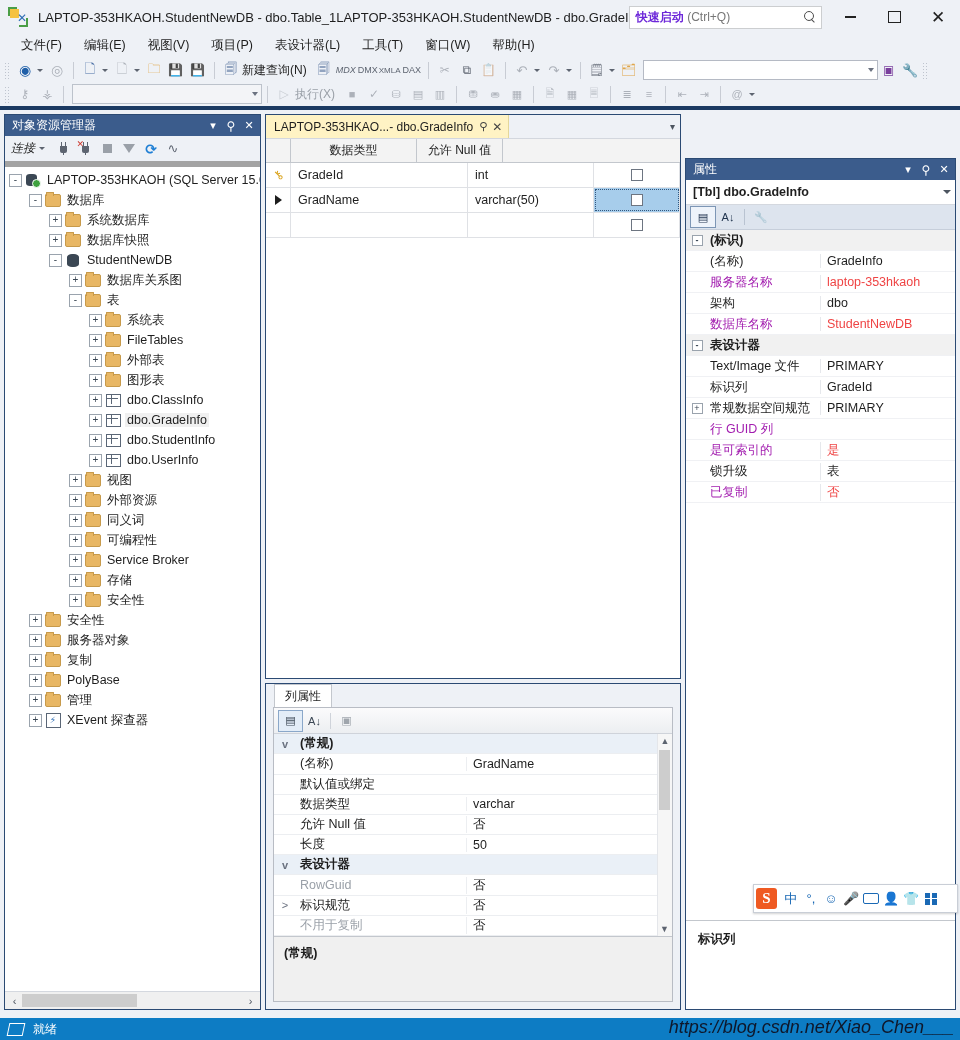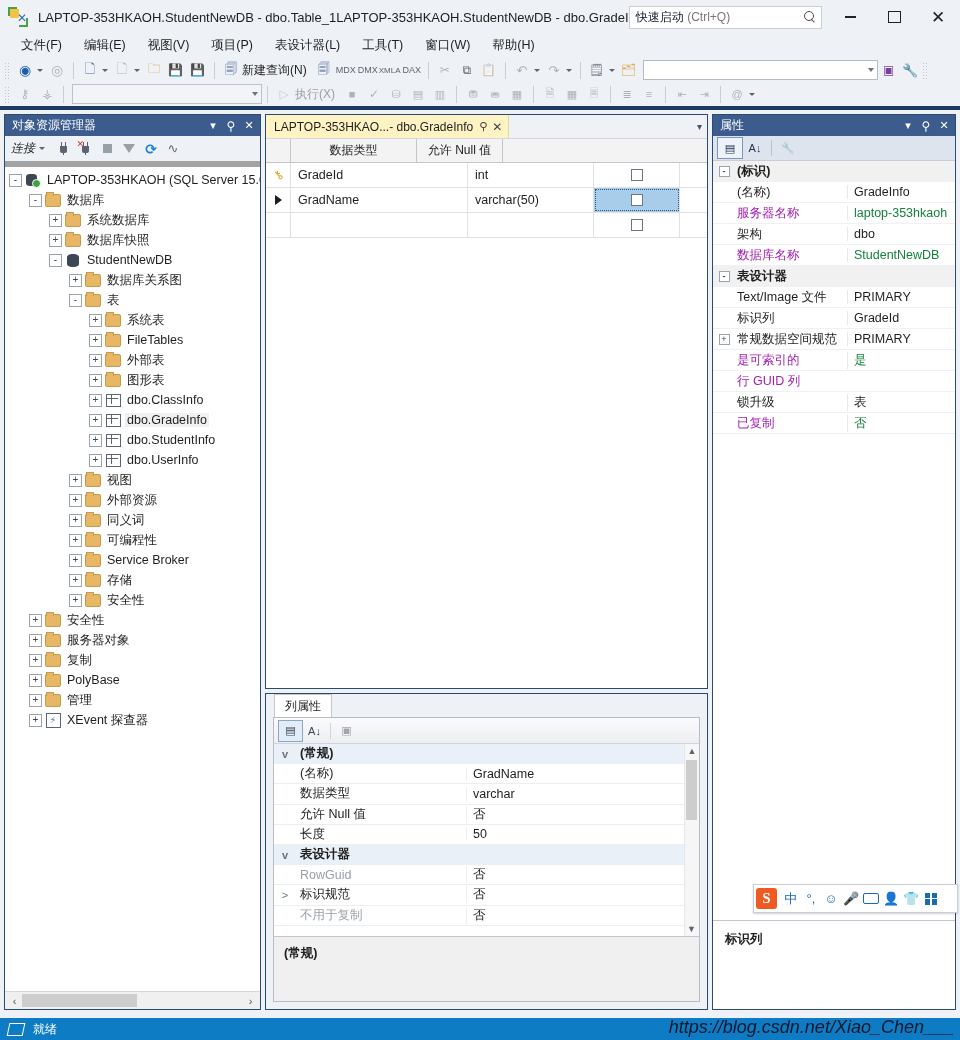--- a/index.html
+++ b/index.html
@@ -18,21 +18,21 @@
   .ssms-logo .corner{position:absolute;width:7px;height:7px;border:2px solid #4a9e46;}
   .ssms-logo .c1{left:0;top:0;border-right:none;border-bottom:none;}
   .ssms-logo .c2{right:0;bottom:0;border-left:none;border-top:none;}
   .ssms-logo .x{position:absolute;right:1px;top:5px;color:#2f6fb5;font-size:12px;font-weight:bold;line-height:1;}
   .title-text{font-size:13px;color:#1e1e1e;white-space:nowrap;overflow:hidden;}
   .quicklaunch{
     margin-left:auto;margin-right:6px;width:190px;height:21px;background:#fff;
     border:1px solid #ccced0;display:flex;align-items:center;padding:0 4px 0 6px;
   }
   .quicklaunch .ql-text{font-size:12px;color:#777;white-space:nowrap;}
-  .quicklaunch .ql-text b{color:#0f172a;font-weight:normal;}
+  .quicklaunch .ql-text b{color:#6d28d9;font-weight:bold;}
   .ql-search{margin-left:auto;width:13px;height:13px;position:relative;}
   .ql-search .ring{position:absolute;width:8px;height:8px;border:1.4px solid #4d4d4d;border-radius:50%;left:0;top:0;}
   .ql-search .stem{position:absolute;width:5px;height:1.4px;background:#4d4d4d;transform:rotate(45deg);left:6px;top:9px;}
   .wincontrols{display:flex;align-items:center;height:34px;}
   .wbtn{width:44px;height:34px;display:flex;align-items:center;justify-content:center;font-size:13px;color:#222;}
   .wbtn .min{width:11px;height:2px;background:#222;}
   .wbtn .max{width:11px;height:10px;border:1.6px solid #222;}
   .wbtn .cls{font-size:17px;line-height:1;font-weight:300;}
 
   
@@ -149,38 +149,38 @@
   .cp-key{width:170px;padding-left:4px;box-sizing:border-box;color:#1e1e1e;}
   .cp-key.muted{color:#9aa0a8;}
   .cp-val{flex:1;padding-left:6px;border-left:1px solid #eceef1;color:#1e1e1e;}
   .cprow.group .cp-val{border-left:none;}
   .cp-vscroll{position:absolute;right:0;top:0;width:14px;bottom:0;background:#f6f6f6;border-left:1px solid #e4e6ea;}
   .cp-vs-arrow{height:14px;display:flex;align-items:center;justify-content:center;font-size:9px;color:#5d6470;}
   .cp-vs-thumb{position:absolute;left:1px;top:16px;width:11px;height:60px;background:#cdcdcd;}
   .cp-desc{height:56px;border-top:1px solid #c3c7cd;background:#f0f0f0;padding:8px 0 0 10px;font-weight:bold;font-size:12.5px;}
 
   
-  .props{width:244px;border:1px solid #2b4a73;background:#fff;display:flex;flex-direction:column;box-sizing:border-box;}
+  .props{width:271px;border:1px solid #2b4a73;background:#fff;display:flex;flex-direction:column;box-sizing:border-box;margin-top:44px;}
   .props-obj{height:24px;display:flex;align-items:center;padding:0 4px 0 7px;border-bottom:1px solid #d4d8df;background:#fff;}
   .props-obj .oname{font-size:12.5px;font-weight:bold;color:#1e1e1e;}
   .props-obj .ocaret{margin-left:auto;width:0;height:0;border-left:4px solid transparent;border-right:4px solid transparent;border-top:4.5px solid #4d5560;}
   .props-toolbar{height:24px;background:#dde4ee;display:flex;align-items:center;padding-left:4px;border-bottom:1px solid #c6ceda;}
   .prb{width:24px;height:20px;display:flex;align-items:center;justify-content:center;font-size:11px;color:#22354f;}
   .prb.active{border:1px solid #7d96b5;background:#eef3fa;}
   .prb.dis{opacity:.4;}
   .pr-sep{width:1px;height:16px;background:#b9c3d1;margin:0 4px;}
   .props-list{flex:0 0 auto;background:#fff;}
   .prrow{display:flex;height:20px;align-items:center;font-size:12.5px;border-bottom:1px solid #f0f1f4;}
   .prrow.group{background:#f1f1f1;font-weight:bold;}
   .pr-exp{width:22px;text-align:center;color:#3b4754;font-size:10px;flex:0 0 auto;}
   .pr-exp .box{display:inline-flex;width:11px;height:11px;border:1px solid #9aa3ad;align-items:center;justify-content:center;font-size:9px;line-height:9px;background:#fff;color:#3b4754;box-sizing:border-box;}
   .pr-key{width:112px;box-sizing:border-box;padding-left:2px;color:#1e1e1e;}
   .pr-key.muted{color:#a21caf;}
   .pr-val{flex:1;padding-left:6px;border-left:1px solid #e6e8ec;color:#1e1e1e;}
-  .pr-val.muted{color:#15803d;}
+  .pr-val.muted{color:#ef4444;}
   .prrow.group .pr-val{border-left:none;}
   .props-fill{flex:1;background:#fff;position:relative;}
   .props-desc{height:78px;border-top:1px solid #c3c7cd;background:#fff;padding:10px 0 0 12px;font-weight:bold;font-size:12.5px;}
 
   
   .ime{position:absolute;left:753px;top:884px;width:199px;height:27px;background:#fff;border:1px solid #c9ced6;display:flex;align-items:center;padding:0 2px;box-shadow:0 1px 2px rgba(0,0,0,.18);}
   .ime-logo{width:21px;height:21px;background:#ef5a22;border-radius:3px;color:#fff;font-weight:bold;font-size:15px;display:flex;align-items:center;justify-content:center;margin-right:4px;font-family:"Liberation Serif",serif;}
   .ime-i{width:20px;height:21px;display:flex;align-items:center;justify-content:center;color:#1a69b5;font-size:13px;}
   .kbd{width:14px;height:9px;border:1.5px solid #1a69b5;border-radius:2px;}
   .sq4{width:12px;height:12px;display:grid;grid-template-columns:1fr 1fr;grid-template-rows:1fr 1fr;gap:1.5px;}
@@ -266,21 +266,21 @@
         </div>
       <div class="tsep"></div>
       <div class="ticon">
           <span style="font-size:12px;color:#3b5c8c;">🗐</span>
         </div>
       <div class="tlabel">新建查询(N)</div>
       <div class="ticon">
           <span style="font-size:12px;color:#3b5c8c;">🗐</span>
         </div>
       <div class="ticon">
-          <span style="font-size:9px;color:#5d6470;">MDX</span>
+          <span style="font-size:9px;color:#5d6470;font-style:italic;">MDX</span>
         </div>
       <div class="ticon">
           <span style="font-size:9px;color:#5d6470;">DMX</span>
         </div>
       <div class="ticon">
           <span style="font-size:8px;color:#5d6470;">XMLA</span>
         </div>
       <div class="ticon">
           <span style="font-size:9px;color:#5d6470;">DAX</span>
         </div>
@@ -740,20 +740,25 @@
                   <span class="cp-key">(常规)</span>
                   <span class="cp-val"></span>
                 </div>
                 <div class="cprow">
                   <span class="cp-exp"></span>
                   <span class="cp-key">(名称)</span>
                   <span class="cp-val">GradName</span>
                 </div>
                 <div class="cprow">
                   <span class="cp-exp"></span>
+                  <span class="cp-key">默认值或绑定</span>
+                  <span class="cp-val"></span>
+                </div>
+                <div class="cprow">
+                  <span class="cp-exp"></span>
                   <span class="cp-key">数据类型</span>
                   <span class="cp-val">varchar</span>
                 </div>
                 <div class="cprow">
                   <span class="cp-exp"></span>
                   <span class="cp-key">允许 Null 值</span>
                   <span class="cp-val">否</span>
                 </div>
                 <div class="cprow">
                   <span class="cp-exp"></span>
@@ -794,20 +799,24 @@
 
     <div class="props">
       <div class="panel-head">
         <div class="panel-title">属性</div>
         <div class="panel-btns">
           <div class="pbtn">▾</div>
           <div class="pbtn pin">⚲</div>
           <div class="pbtn">✕</div>
         </div>
       </div>
+      <div class="props-obj">
+        <div class="oname">[Tbl] dbo.GradeInfo</div>
+        <div class="ocaret"></div>
+      </div>
       <div class="props-toolbar">
         <div class="prb active">▤</div>
         <div class="prb">A↓</div>
         <div class="pr-sep"></div>
         <div class="prb dis">🔧</div>
       </div>
       <div class="props-list" id="pr-rows">
           <div class="prrow group">
             <span class="pr-exp"><span class="box">-</span></span>
             <span class="pr-key">(标识)</span>
@@ -848,27 +857,27 @@
             <span class="pr-key">标识列</span>
             <span class="pr-val">GradeId</span>
           </div>
           <div class="prrow">
             <span class="pr-exp"><span class="box">+</span></span>
             <span class="pr-key">常规数据空间规范</span>
             <span class="pr-val">PRIMARY</span>
           </div>
           <div class="prrow">
             <span class="pr-exp"></span>
+            <span class="pr-key muted">行 GUID 列</span>
+            <span class="pr-val muted"></span>
+          </div>
+          <div class="prrow">
+            <span class="pr-exp"></span>
             <span class="pr-key muted">是可索引的</span>
             <span class="pr-val muted">是</span>
-          </div>
-          <div class="prrow">
-            <span class="pr-exp"></span>
-            <span class="pr-key muted">行 GUID 列</span>
-            <span class="pr-val muted"></span>
           </div>
           <div class="prrow">
             <span class="pr-exp"></span>
             <span class="pr-key">锁升级</span>
             <span class="pr-val">表</span>
           </div>
           <div class="prrow">
             <span class="pr-exp"></span>
             <span class="pr-key muted">已复制</span>
             <span class="pr-val muted">否</span>

